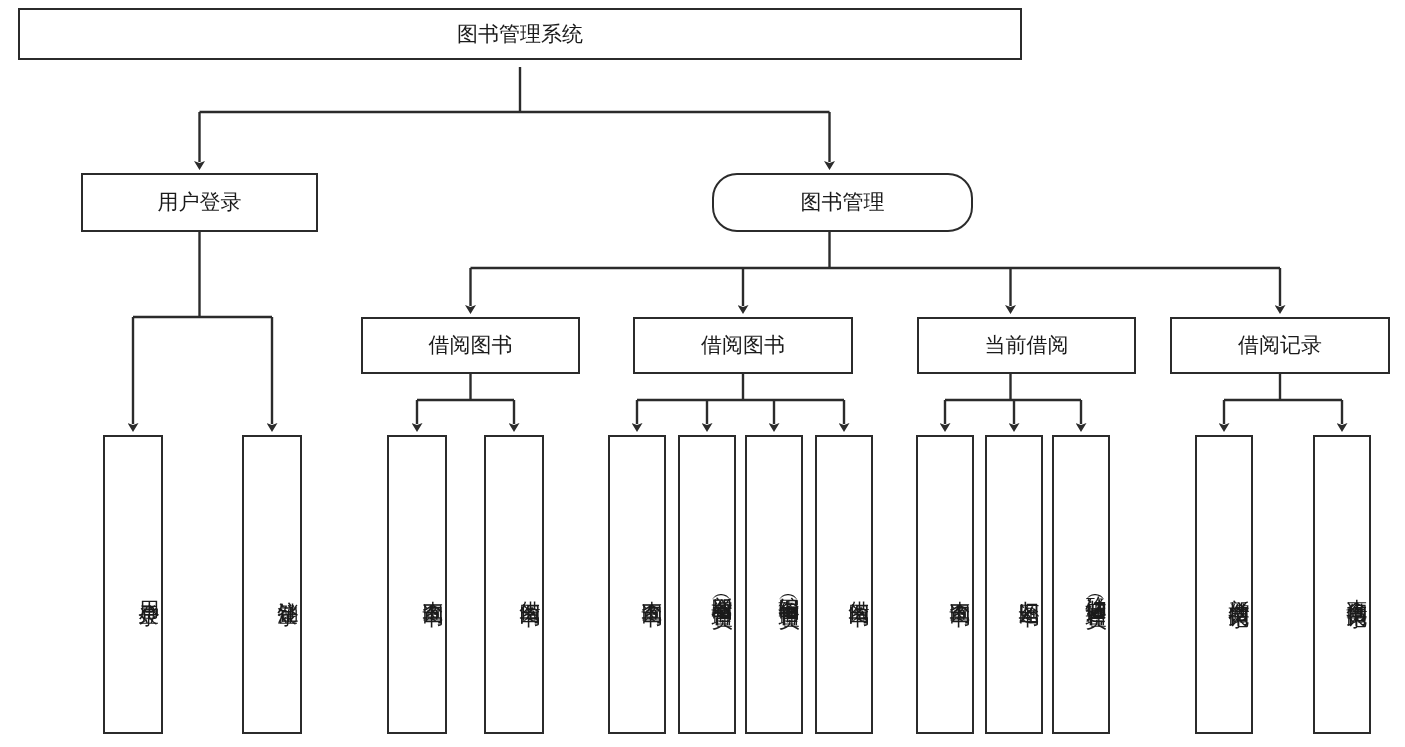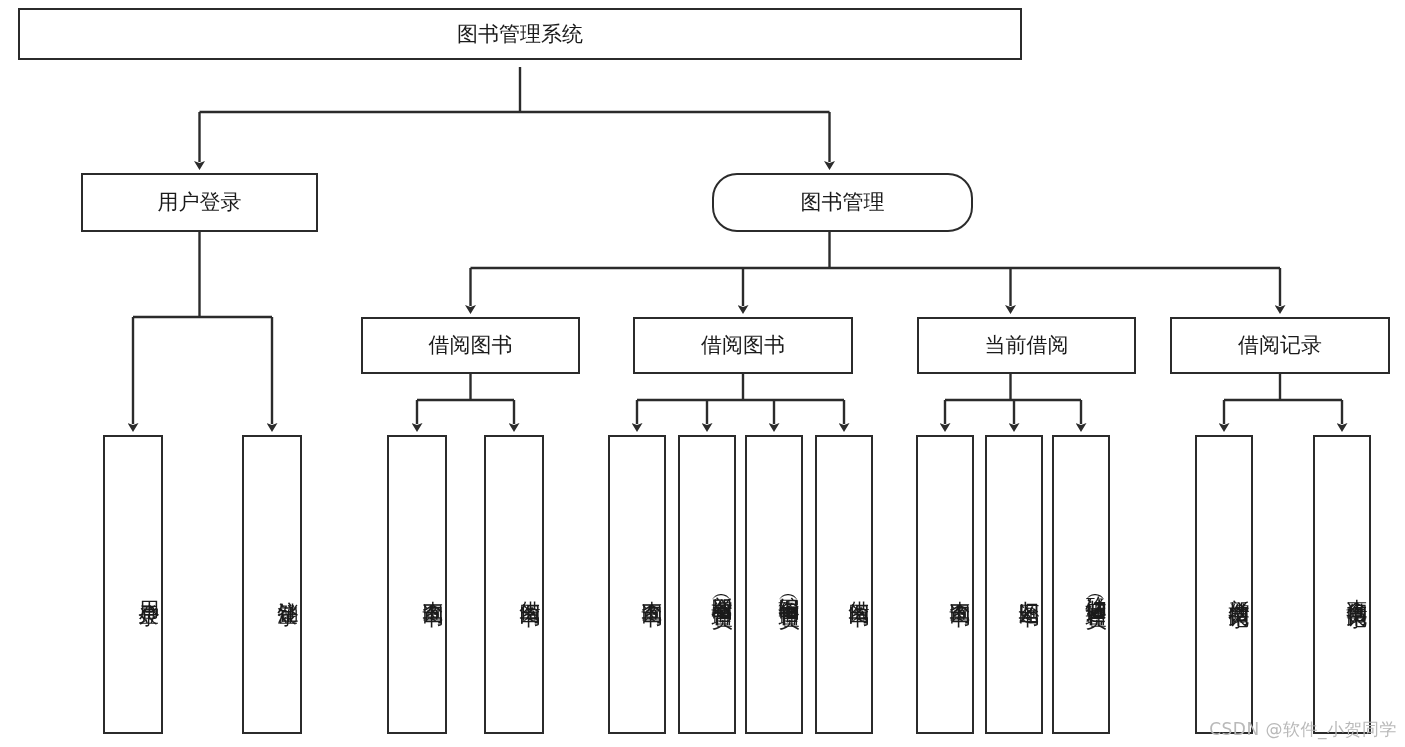--- a/index.html
+++ b/index.html
@@ -165,14 +165,13 @@
         <span>确认归还（管理员）</span>
       </div>
       <div class="node v" style="left: 1195px; top: 435px; width: 58px; height: 299px;">
         <span>新增借阅记录</span>
       </div>
       <div class="node v" style="left: 1313px; top: 435px; width: 58px; height: 299px;">
         <span>查询借阅记录</span>
       </div>
     </div>
 
-  <div class="watermark">CSDN @软件_小贺同学</div>
 </div>
 
 </body></html>

